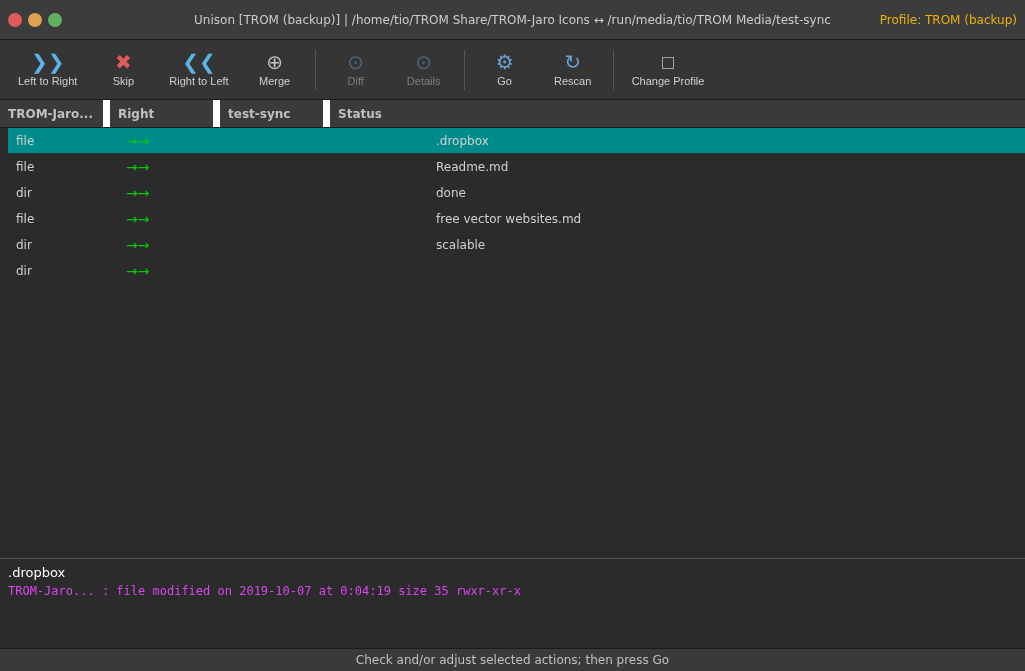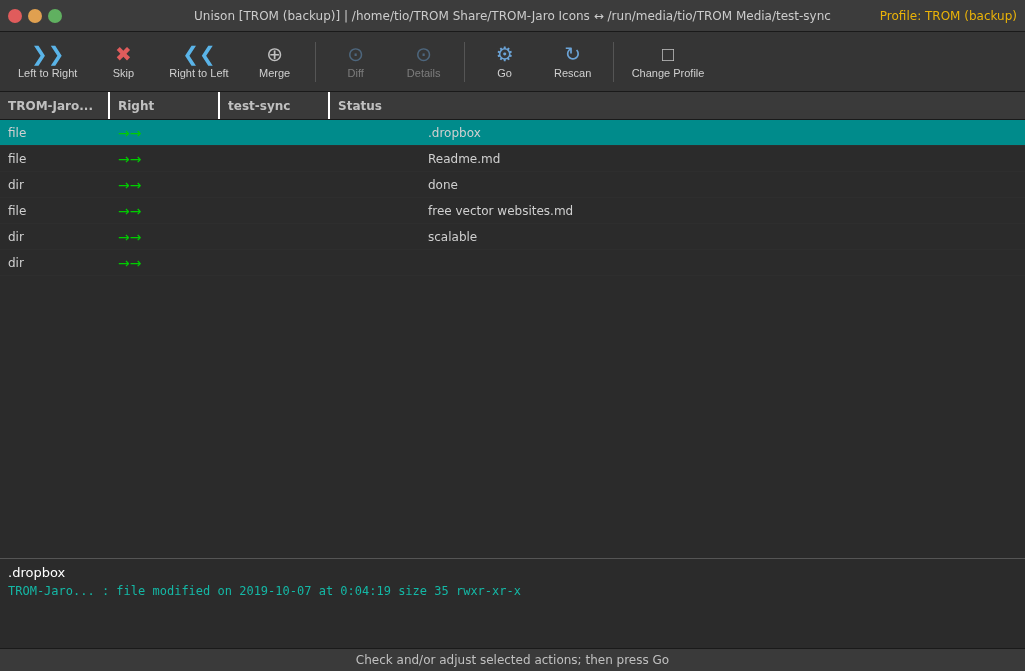--- a/index.html
+++ b/index.html
@@ -14,21 +14,21 @@
       display: flex;
       flex-direction: column;
     }
 
     
     .title-bar {
       background: #3c3c3c;
       display: flex;
       align-items: center;
       padding: 0 8px;
-      height: 32px;
+      height: 40px;
       border-bottom: 1px solid #1a1a1a;
       position: relative;
     }
     .window-controls {
       display: flex;
       gap: 6px;
       align-items: center;
     }
     .wc-btn {
       width: 14px;
@@ -103,31 +103,32 @@
       grid-template-columns: 110px 110px 110px 90px 1fr;
       background: #3a3a3a;
       border-bottom: 1px solid #1a1a1a;
       height: 28px;
       align-items: center;
     }
     .table-header .col {
       padding: 0 8px;
       font-weight: bold;
       color: #c0c0c0;
-      border-right: 2px solid #ffffff;
+      border-right: 7px solid #ffffff;
       height: 100%;
       display: flex;
       align-items: center;
       font-size: 12px;
     }
     .table-header .col:last-child { border-right: none; }
 
     .table-body {
       flex: 1;
       overflow-y: auto;
+      padding-left: 8px;
     }
     .table-row {
       display: grid;
       grid-template-columns: 110px 110px 110px 90px 1fr;
       height: 26px;
       align-items: center;
       border-bottom: 1px solid #2e2e2e;
     }
     .table-row.selected {
       background: #008b8b;
@@ -151,21 +152,21 @@
       border-top: 1px solid #555;
       padding: 6px 8px 4px 8px;
       min-height: 90px;
     }
     .detail-panel .filename {
       color: #ffffff;
       font-size: 13px;
       margin-bottom: 4px;
     }
     .detail-panel .detail-line {
-      color: #14b8a6;
+      color: #d946ef;
       font-size: 12px;
       margin-bottom: 2px;
       font-family: 'DejaVu Sans Mono', 'Courier New', monospace;
     }
 
     
     .status-bar {
       background: #3a3a3a;
       border-top: 1px solid #1a1a1a;
       padding: 4px 8px;

